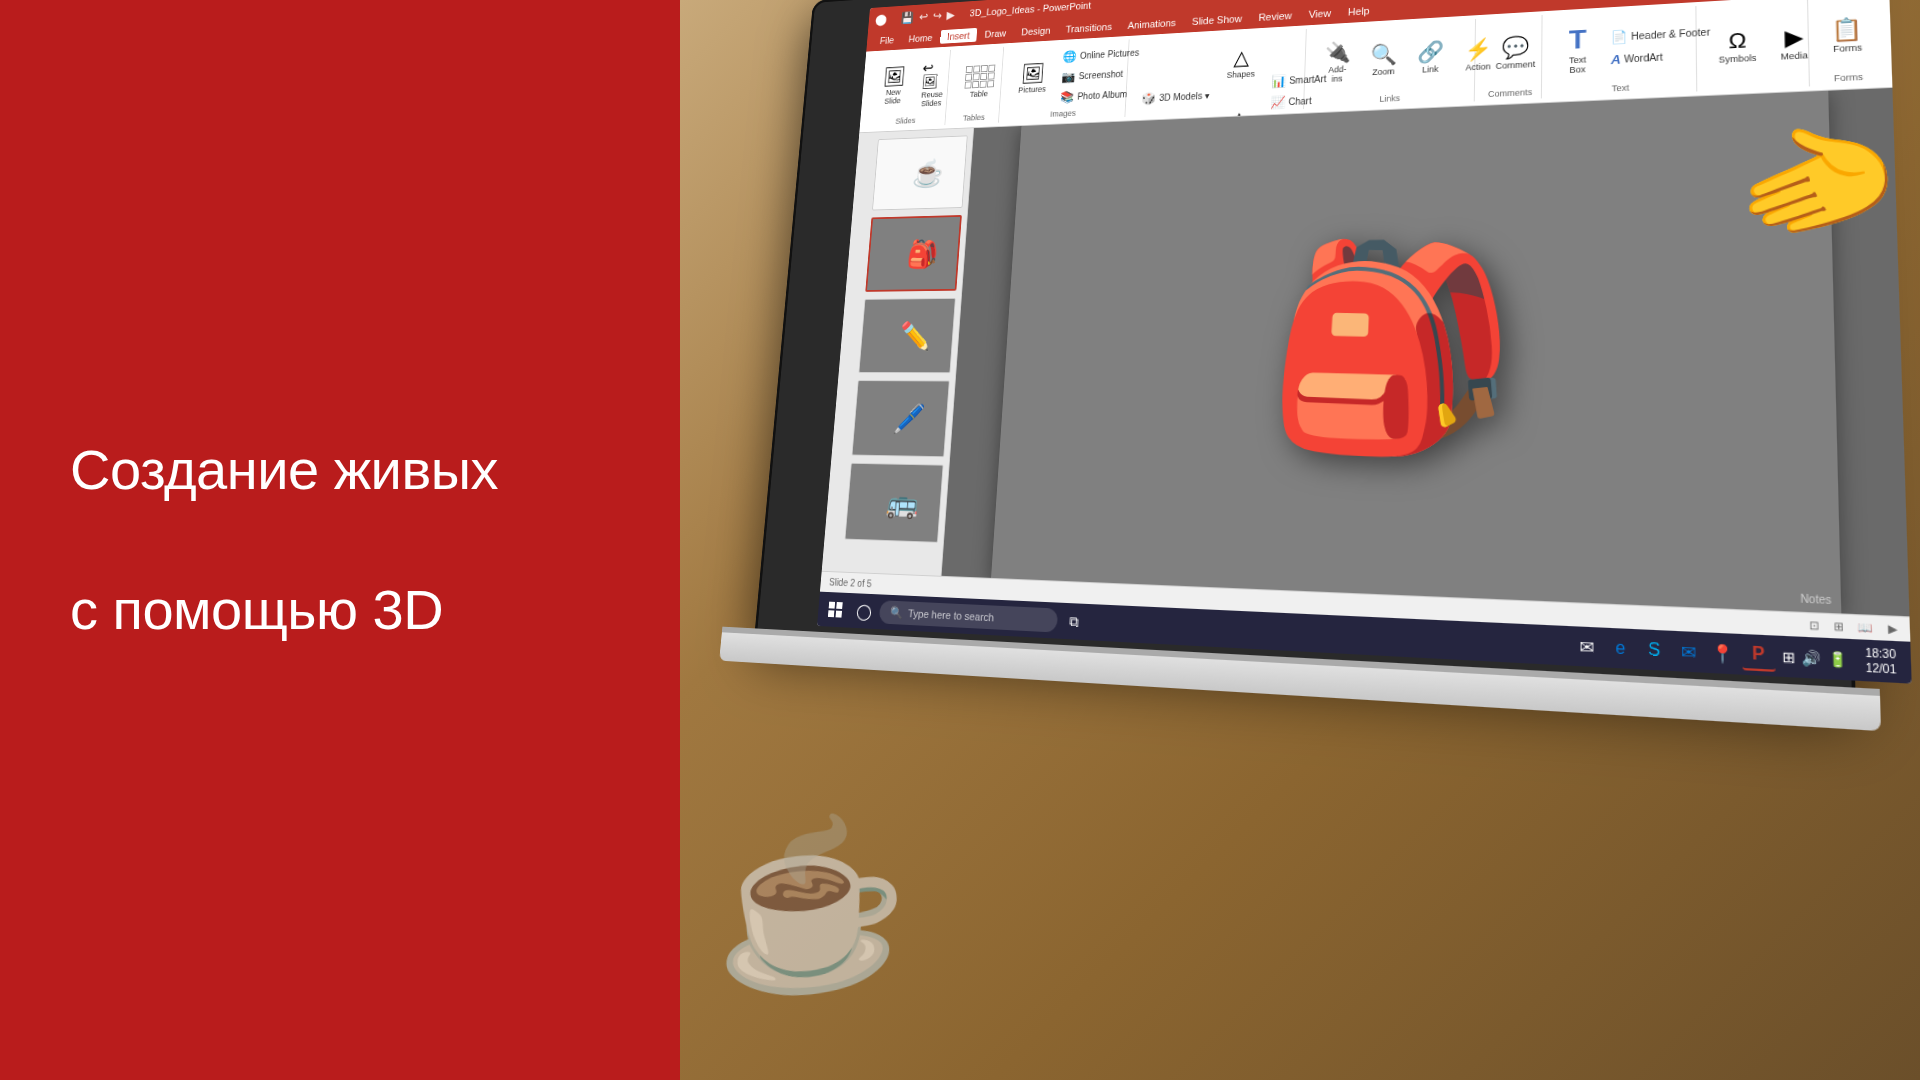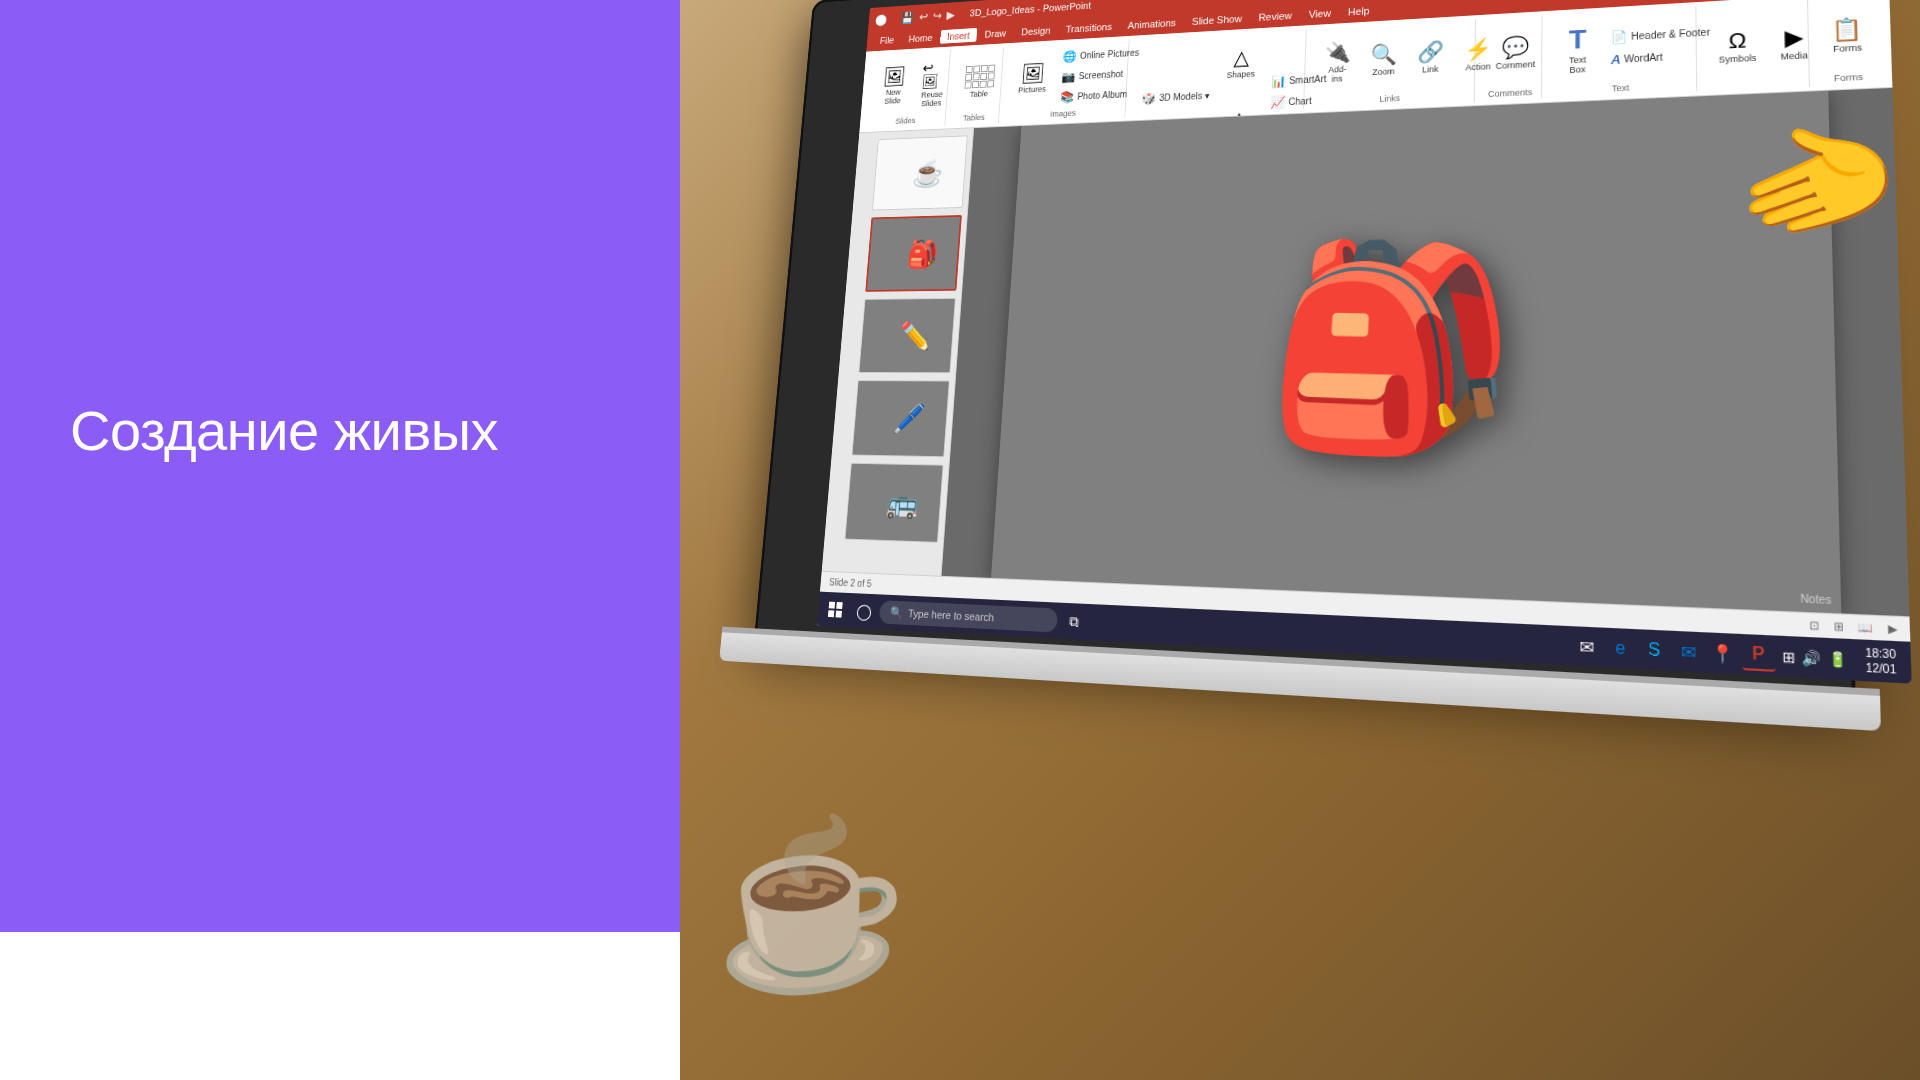--- a/index.html
+++ b/index.html
@@ -7,22 +7,22 @@
       width: 1920px;
       height: 1080px;
       overflow: hidden;
       display: flex;
       font-family: 'Segoe UI', Arial, sans-serif;
     }
 
     
     .left-panel {
       width: 680px;
-      height: 932px;
-      background-color: #8b5cf6;
+      height: 1080px;
+      background-color: #b91c1c;
       display: flex;
       align-items: center;
       justify-content: flex-start;
       padding: 80px 70px;
       flex-shrink: 0;
     }
     .hero-text {
       color: #ffffff;
       font-size: 56px;
       font-weight: 300;
@@ -418,20 +418,21 @@
       font-size: 30px;
     }
   </style>
 </head>
 <body>
 
 <div class="left-panel">
   <div class="hero-text">
     <span>Создание живых</span><br>
     <br>
+    <span>с помощью 3D</span>
   </div>
 </div>
 
 <div class="right-panel">
 
   <div class="photo-bg"></div>
 
   <div style="position:absolute;bottom:80px;left:30px;font-size:160px;opacity:0.6;transform:rotate(-5deg);z-index:2;">☕</div>
 
   <div class="laptop-container">

